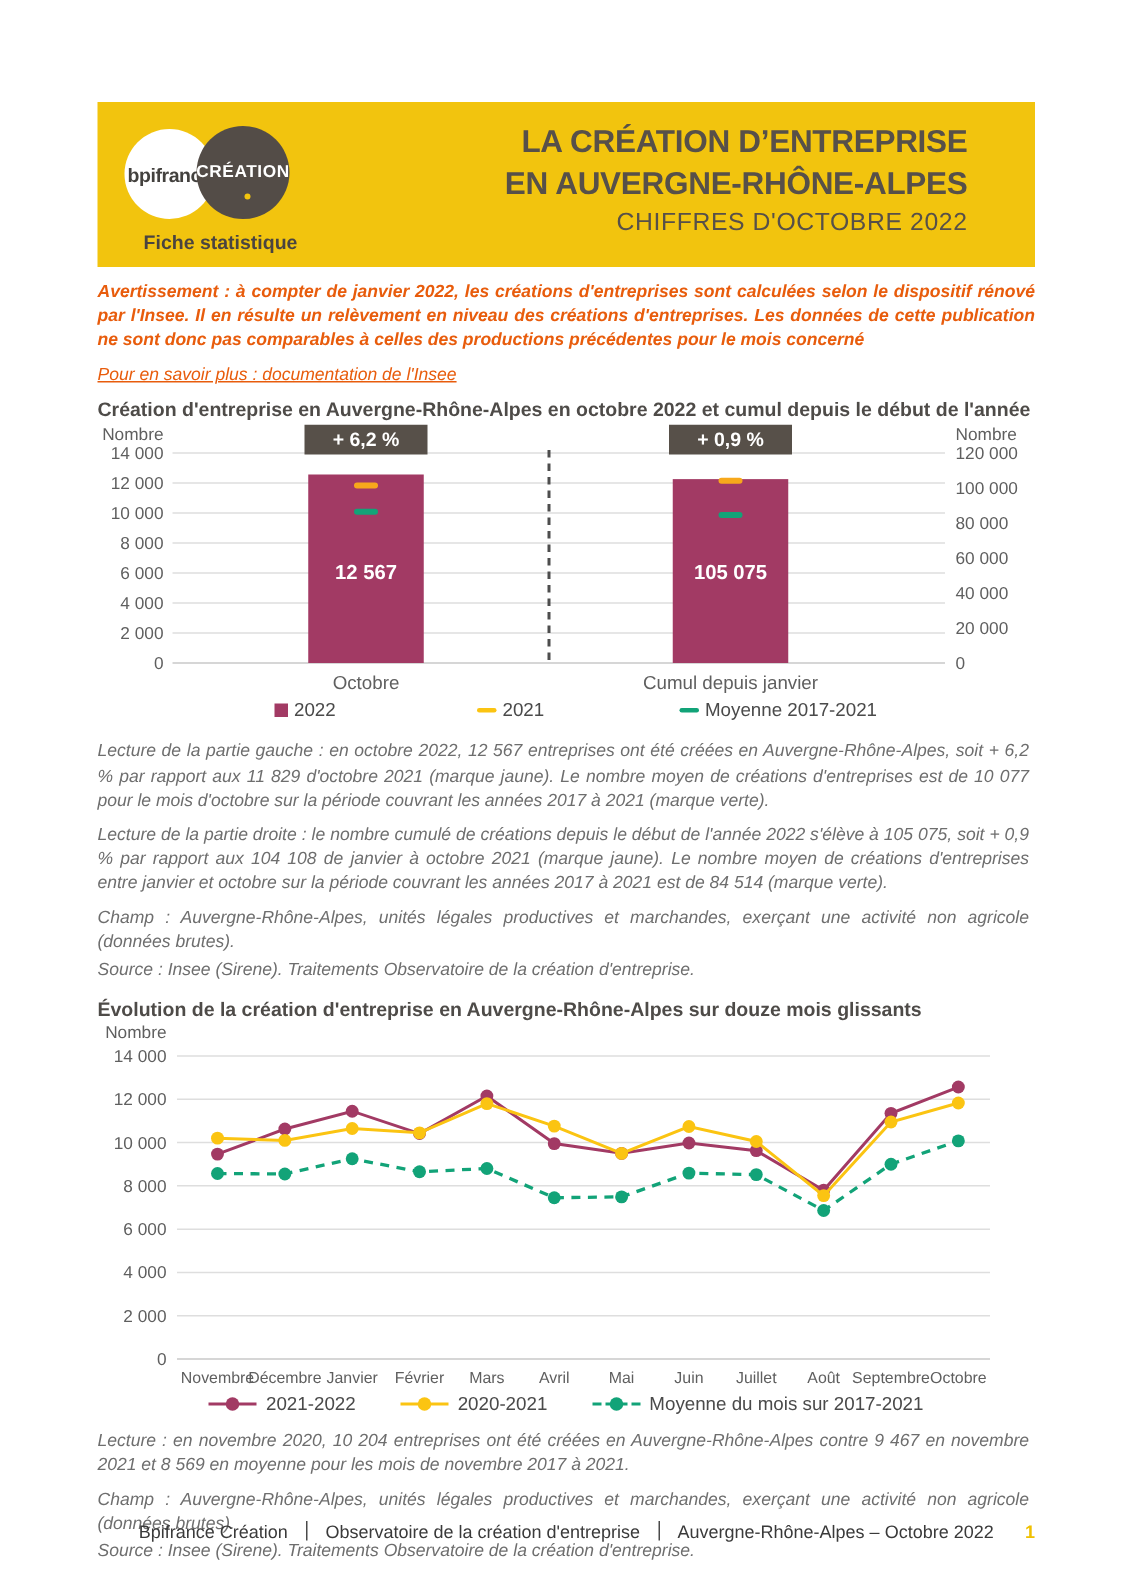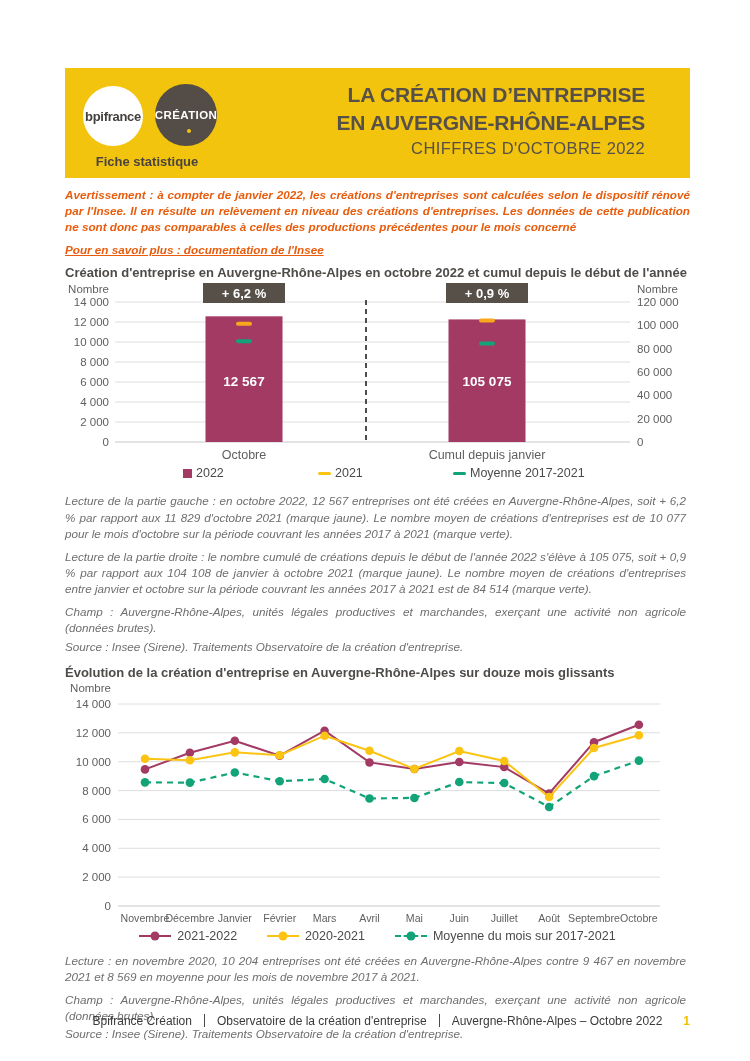--- a/index.html
+++ b/index.html
@@ -5,34 +5,34 @@
   html,body{margin:0;padding:0;background:#ffffff;}
   body{width:750px;height:1061px;position:relative;overflow:hidden;
        font-family:"Liberation Sans",sans-serif;color:#333;}
   .content{position:absolute;left:65px;top:68px;width:625px;}
 
   
   .hero{position:relative;height:110px;background:#F2C40E;}
   .logo-circle{position:absolute;border-radius:50%;display:flex;align-items:center;justify-content:center;}
   .logo-white{left:18px;top:18px;width:60px;height:60px;background:#fff;}
   .logo-white span{font-size:13px;font-weight:bold;color:#43413E;letter-spacing:-0.3px;}
-  .logo-dark{left:90px;top:16px;width:62px;height:62px;background:#534C47;}
+  .logo-dark{left:66px;top:16px;width:62px;height:62px;background:#534C47;}
   .logo-dark span{font-size:11.5px;font-weight:bold;color:#fff;letter-spacing:0.4px;}
   .logo-dot{position:absolute;left:50%;bottom:13px;width:4px;height:4px;border-radius:50%;background:#F2C40E;transform:translateX(1px);}
   .tagline{position:absolute;left:12px;top:86px;width:140px;text-align:center;
            font-size:13px;font-weight:bold;color:#4A4440;}
   .hero-title{position:absolute;left:185px;top:13px;width:395px;text-align:right;color:#575049;}
   .hero-title .t1{font-size:21px;font-weight:800;line-height:1.32;letter-spacing:-0.2px;}
   .hero-title .t2{font-size:16.5px;font-weight:400;margin-top:3px;letter-spacing:0.4px;}
 
   
   .warning{margin:9px 0 8px 0;font-size:11.7px;font-style:italic;line-height:1.38;
            color:#E85C0C;text-align:justify;font-weight:bold;}
   .doc-link{margin:5px 0 0 0;font-size:11.7px;font-style:italic;}
-  .doc-link a{color:#E85C0C;text-decoration:underline;cursor:pointer;font-weight:bold;}
+  .doc-link a{color:#E85C0C;text-decoration:underline;cursor:pointer;}
   .sec-title{margin:9px 0 0 0;font-size:13px;font-weight:bold;color:#4E4B48;}
   .sec-title2{margin:10px 0 0 0;}
   .lecture{margin-top:9px;}
   .lecture p{margin:0 4px 7px 0;font-size:11.7px;font-style:italic;line-height:1.38;
              color:#6E6E6E;text-align:justify;}
   .lecture p.small-gap{margin-bottom:2px;}
   .lecture p:last-child{margin-bottom:0;}
 
   
   svg{display:block;font-family:"Liberation Sans",sans-serif;}

